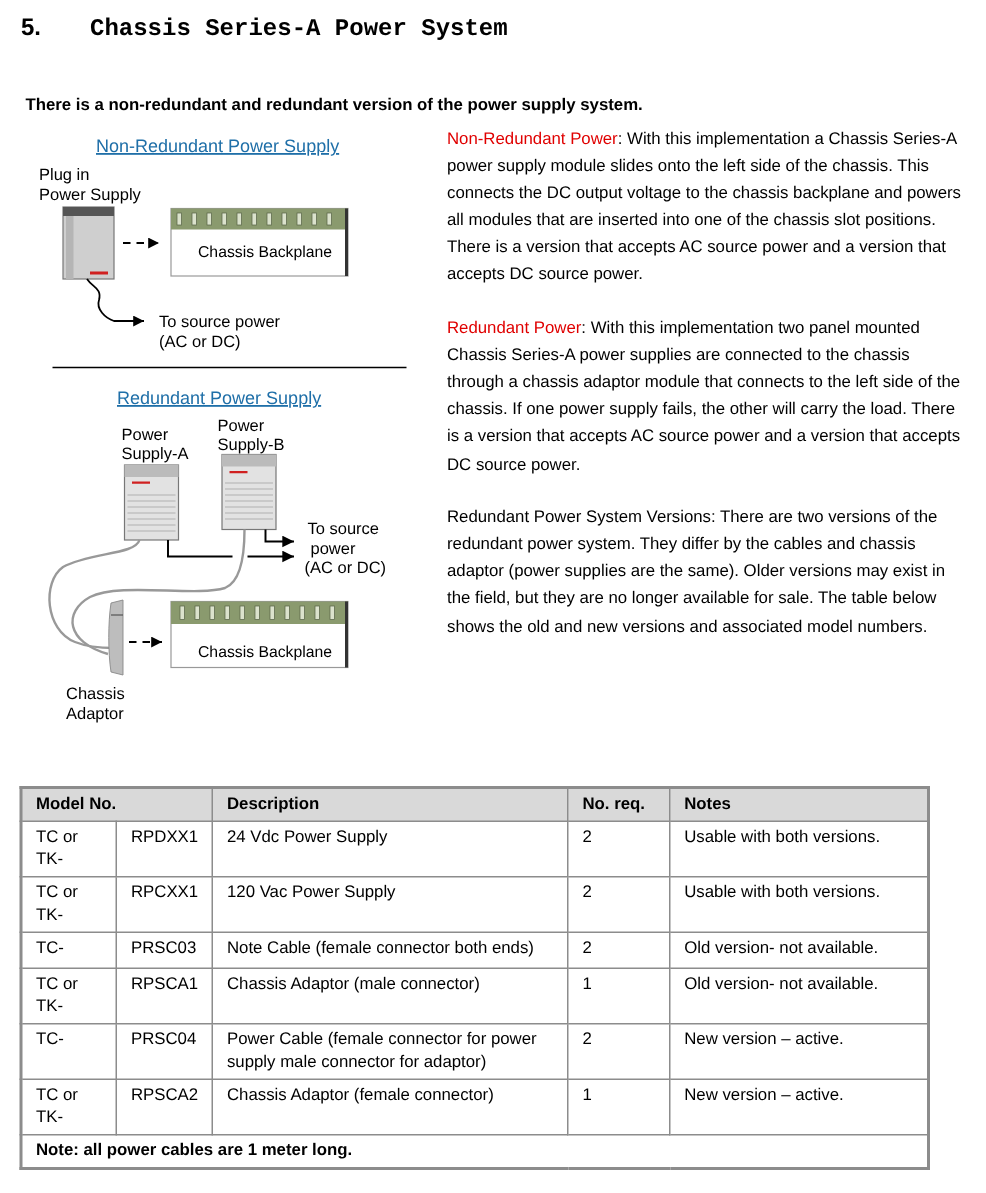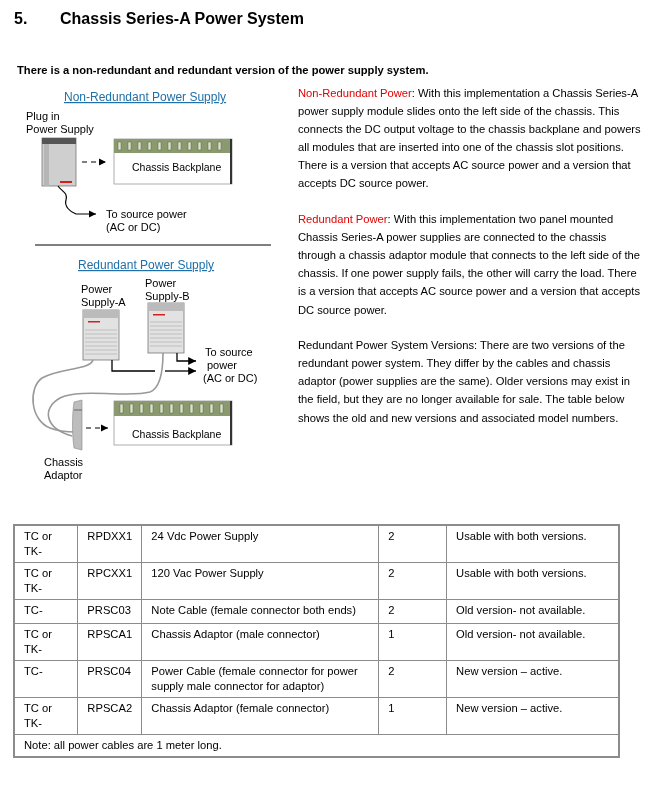--- a/index.html
+++ b/index.html
@@ -4,21 +4,21 @@
 <style>
   html, body { margin: 0; padding: 0; background: #ffffff; }
   body {
     width: 657px; height: 795px; position: relative; overflow: hidden;
     font-family: "Liberation Sans", sans-serif; color: #000;
   }
   .heading {
     position: absolute; left: 14px; top: 10px; font-size: 16px; font-weight: bold;
   }
   .heading .num { position: absolute; left: 0; top: 0; }
-  .heading .title { position: absolute; left: 46px; top: 0; white-space: nowrap; }
+  .heading .title { position: absolute; left: 46px; top: 0; white-space: nowrap; font-family: Liberation Mono, monospace; }
   .intro {
     position: absolute; left: 17px; top: 64px; font-size: 11.2px; white-space: nowrap; font-weight: bold;
   }
   .diagram { position: absolute; left: 0; top: 80px; width: 290px; height: 420px; }
   .diagram svg { position: absolute; left: 0; top: 0; }
   .right-col {
     position: absolute; left: 298px; top: 84px; width: 345px;
     font-size: 11.2px; line-height: 18.1px;
   }
   .right-col p { margin: 0 0 17.5px 0; }
@@ -27,21 +27,21 @@
     position: absolute; left: 13px; top: 524px; width: 607px;
     border-collapse: collapse; font-size: 11.2px;
   }
   table.models td, table.models th {
     border: 1px solid #8c8c8c; vertical-align: top; text-align: left;
     padding: 3px 8px 3px 9px; line-height: 15px;
   }
   table.models th { background: #d9d9d9; font-weight: bold; height: 14px; }
   table.models tr.tall td { height: 30px; }
   table.models tr.short td { height: 17px; }
-  table.models tr.note td { height: 14px; }
+  table.models tr.note td { height: 14px; font-weight: bold; }
   table.models { border: 2px solid #8c8c8c; }
 </style>
 </head>
 <body>
 
 <div class="heading">
   <span class="num">5.</span>
   <span class="title">Chassis Series-A Power System</span>
 </div>
 
@@ -186,20 +186,26 @@
 
 <table class="models">
   <colgroup>
     <col style="width:64px">
       <col style="width:64px">
       <col style="width:238px">
       <col style="width:68px">
       <col style="width:173px">
   </colgroup>
   <tbody>
+      <tr>
+    <th colspan="2">Model No.</th>
+    <th>Description</th>
+    <th>No. req.</th>
+    <th>Notes</th>
+  </tr>
   <tr class="tall">
     <td>TC or TK-</td>
     <td>RPDXX1</td>
     <td>24 Vdc Power Supply</td>
     <td>2</td>
     <td>Usable with both versions.</td>
   </tr>
   <tr class="tall">
     <td>TC or TK-</td>
     <td>RPCXX1</td>

